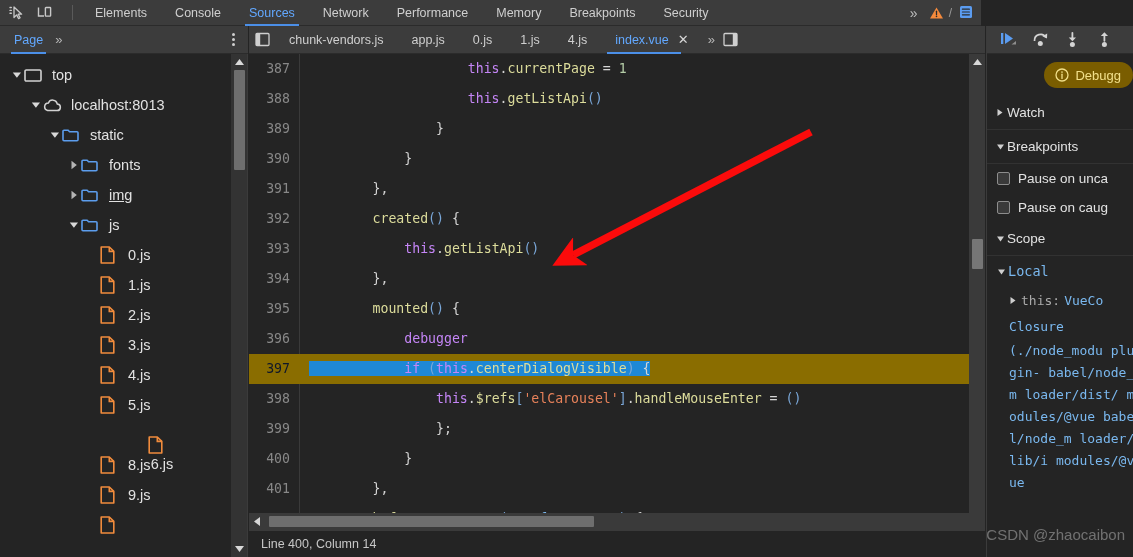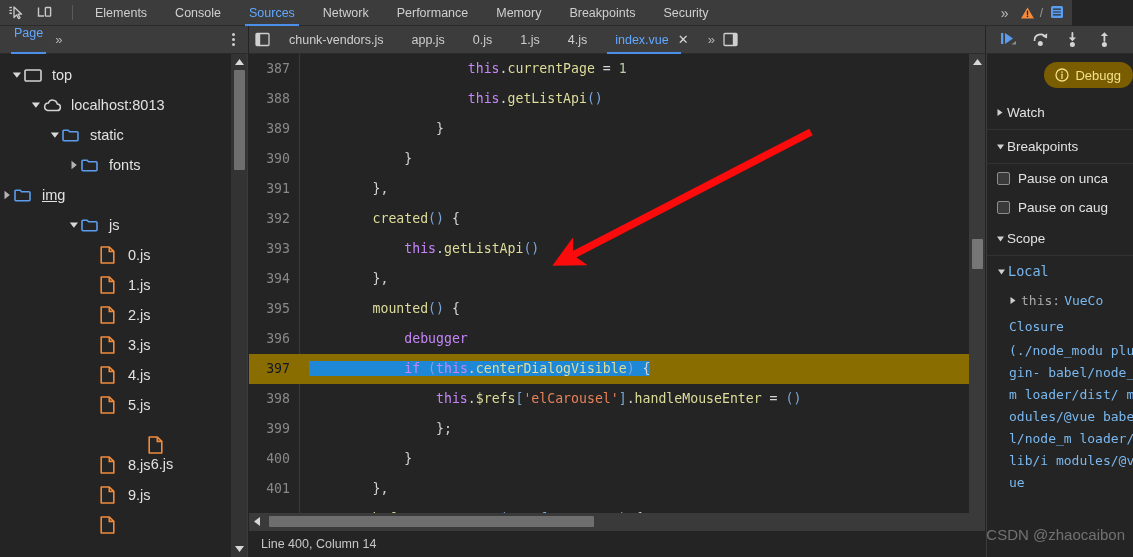--- a/index.html
+++ b/index.html
@@ -13,21 +13,21 @@
   }
   #app {
     position: relative;
     width: 1133px; height: 557px;
     background: #242424;
     overflow: hidden;
   }
 
   
   .topbar {
-    position: absolute; left: 0; top: 0; width: 1072px; height: 26px;
+    position: absolute; left: 0; top: 0; width: 981px; height: 26px;
     background: #3c3c3c;
     border-bottom: 1px solid #2b2b2b;
     display: flex; align-items: center; justify-content: flex-end;
   }
   .topbar-left-icons {
     display: flex; align-items: center; height: 26px; padding-left: 8px; gap: 10px;
   }
   .ticon { width: 18px; height: 16px; position: relative; cursor: pointer; }
   .ticon svg { display: block; }
   .tb-sep {
@@ -65,21 +65,21 @@
   .nav-header {
     height: 28px; width: 248px;
     background: #3c3c3c;
     border-bottom: 1px solid #2b2b2b;
     display: flex; align-items: center;
     position: relative;
   }
   .nav-tab {
     margin-left: 14px;
     font-size: 12.5px; color: #62a8ff;
-    height: 28px; display: flex; align-items: flex-start;
+    height: 28px; display: flex; align-items: center;
     position: relative; cursor: pointer;
   }
   .nav-tab::after {
     content: ""; position: absolute; left: -3px; right: -3px; bottom: 0;
     height: 2px; background: #4b8fe8;
   }
   .nav-chev { margin-left: 12px; color: #b6b6b6; font-size: 13px; letter-spacing: -2px; cursor: pointer;}
   .nav-kebab {
     margin-left: auto; margin-right: 13px; cursor: pointer;
     display: flex; flex-direction: column; gap: 2px; align-items: center;
@@ -425,21 +425,21 @@
               <path d="M1.5 0.8 L6.8 5 L1.5 9.2 Z" fill="#b4b4b4"></path>
             </svg>
           </span>
           <span class="ticon-slot">
             <svg width="17" height="14" viewBox="0 0 17 14">
               <path d="M1 3.2a1 1 0 0 1 1-1h4.1l1.5 1.6H15a1 1 0 0 1 1 1v7a1 1 0 0 1-1 1H2a1 1 0 0 1-1-1z" fill="none" stroke="#5c9ded" stroke-width="1.6"></path>
             </svg>
           </span>
           <span class="tlabel">fonts</span>
         </div>
-        <div class="trow" style=" text-decoration: underline;">
+        <div class="trow" style="padding-left: 67px; text-decoration: underline;">
           <span class="tw">
             <svg width="8" height="10" viewBox="0 0 8 10">
               <path d="M1.5 0.8 L6.8 5 L1.5 9.2 Z" fill="#b4b4b4"></path>
             </svg>
           </span>
           <span class="ticon-slot">
             <svg width="17" height="14" viewBox="0 0 17 14">
               <path d="M1 3.2a1 1 0 0 1 1-1h4.1l1.5 1.6H15a1 1 0 0 1 1 1v7a1 1 0 0 1-1 1H2a1 1 0 0 1-1-1z" fill="none" stroke="#5c9ded" stroke-width="1.6"></path>
             </svg>
           </span>

